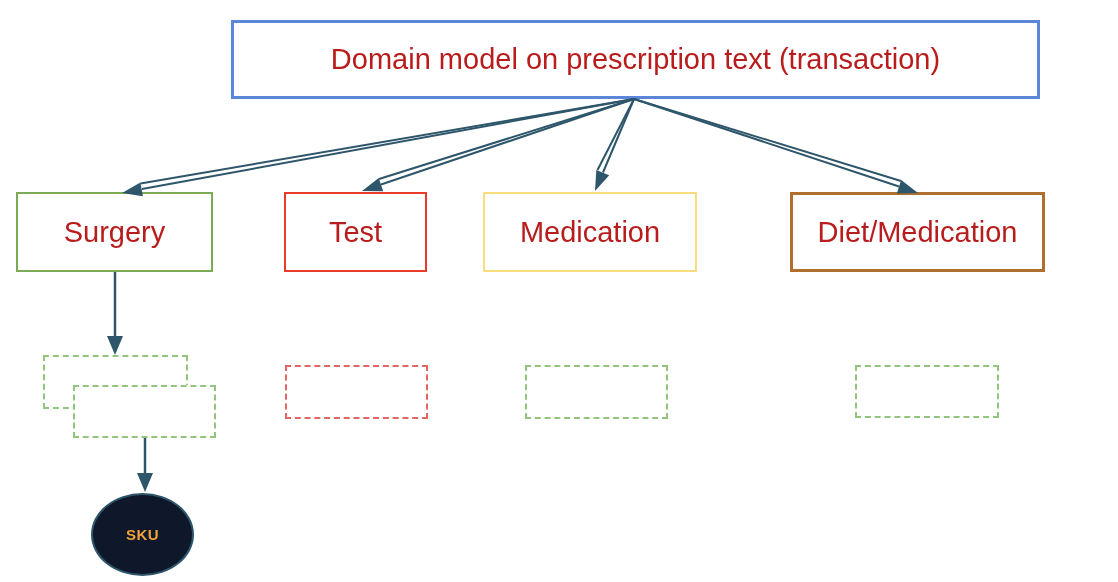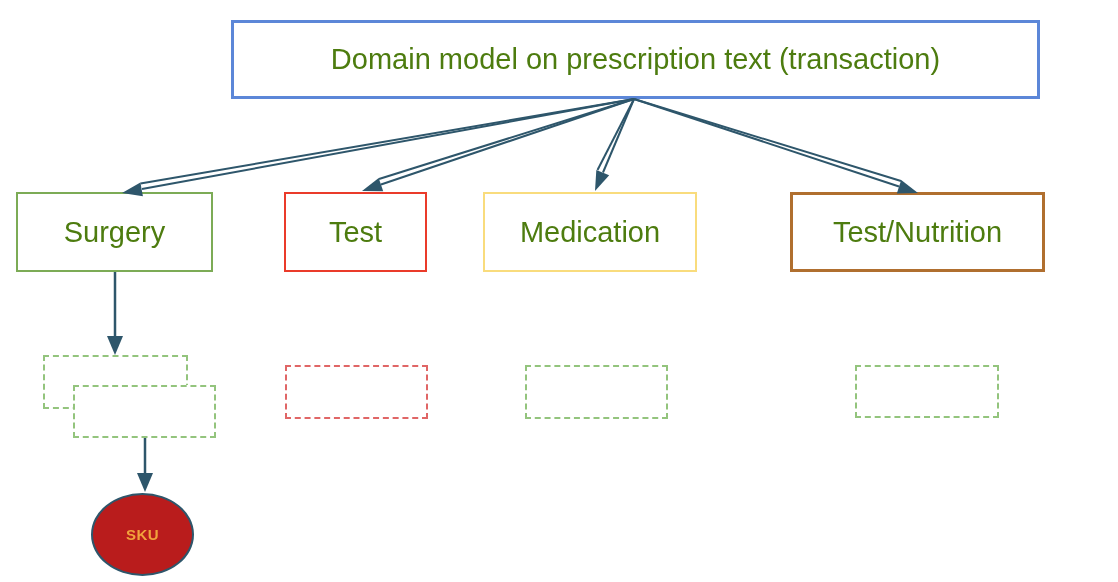--- a/index.html
+++ b/index.html
@@ -12,21 +12,21 @@
   }
   .connector-layer{
     position:absolute;left:0;top:0;width:1118px;height:582px;
     z-index:3;pointer-events:none;
   }
   .node{
     position:absolute;
     box-sizing:border-box;
     display:flex;align-items:center;justify-content:center;
     background:#ffffff;
-    color:#4d7c0f;
+    color:#b91c1c;
     font-size:29px;
     z-index:1;
     text-align:center;
   }
   .title-node{left:231px;top:20px;width:809px;height:79px;border:3px solid #5c87d8;}
   .surgery-node{left:16px;top:192px;width:197px;height:80px;border:2px solid #7cab56;}
   .test-node{left:284px;top:192px;width:143px;height:80px;border:2px solid #ea3b2a;}
   .medication-node{left:483px;top:192px;width:214px;height:80px;border:2px solid #f9dc7d;}
   .diet-node{left:790px;top:192px;width:255px;height:80px;border:3px solid #b06f2f;}
   .placeholder{
@@ -36,21 +36,21 @@
   .ph-red{border:2px dashed #e06666;}
   .ph-surgery-1{left:43px;top:355px;width:145px;height:54px;}
   .ph-surgery-2{left:73px;top:385px;width:143px;height:53px;background:#ffffff;z-index:2;}
   .ph-test{left:285px;top:365px;width:143px;height:54px;}
   .ph-medication{left:525px;top:365px;width:143px;height:54px;}
   .ph-diet{left:855px;top:365px;width:144px;height:53px;}
   .sku-node{
     position:absolute;box-sizing:border-box;
     left:91px;top:493px;width:103px;height:83px;
     border:2.5px solid #2e566b;border-radius:50%;
-    background:#b91c1c;z-index:1;
+    background:#0f172a;z-index:1;
     display:flex;align-items:center;justify-content:center;
     font-size:15px;font-weight:bold;letter-spacing:0.5px;
     color:#f1a33c;
   }
   .label{display:block;}
 </style>
 </head>
 <body>
 
 <div class="canvas">
@@ -104,21 +104,21 @@
 
   <div class="node surgery-node">
     <span class="label">Surgery</span>
   </div>
 
   <div class="node medication-node">
     <span class="label">Medication</span>
   </div>
 
   <div class="node diet-node">
-    <span class="label">Test/Nutrition</span>
+    <span class="label">Diet/Medication</span>
   </div>
 
   <div class="placeholder ph-green ph-surgery-1"></div>
   <div class="placeholder ph-green ph-surgery-2"></div>
   <div class="placeholder ph-red ph-test"></div>
   <div class="placeholder ph-green ph-medication"></div>
   <div class="placeholder ph-green ph-diet"></div>
 
   <div class="sku-node">
     <span class="label">SKU</span>

